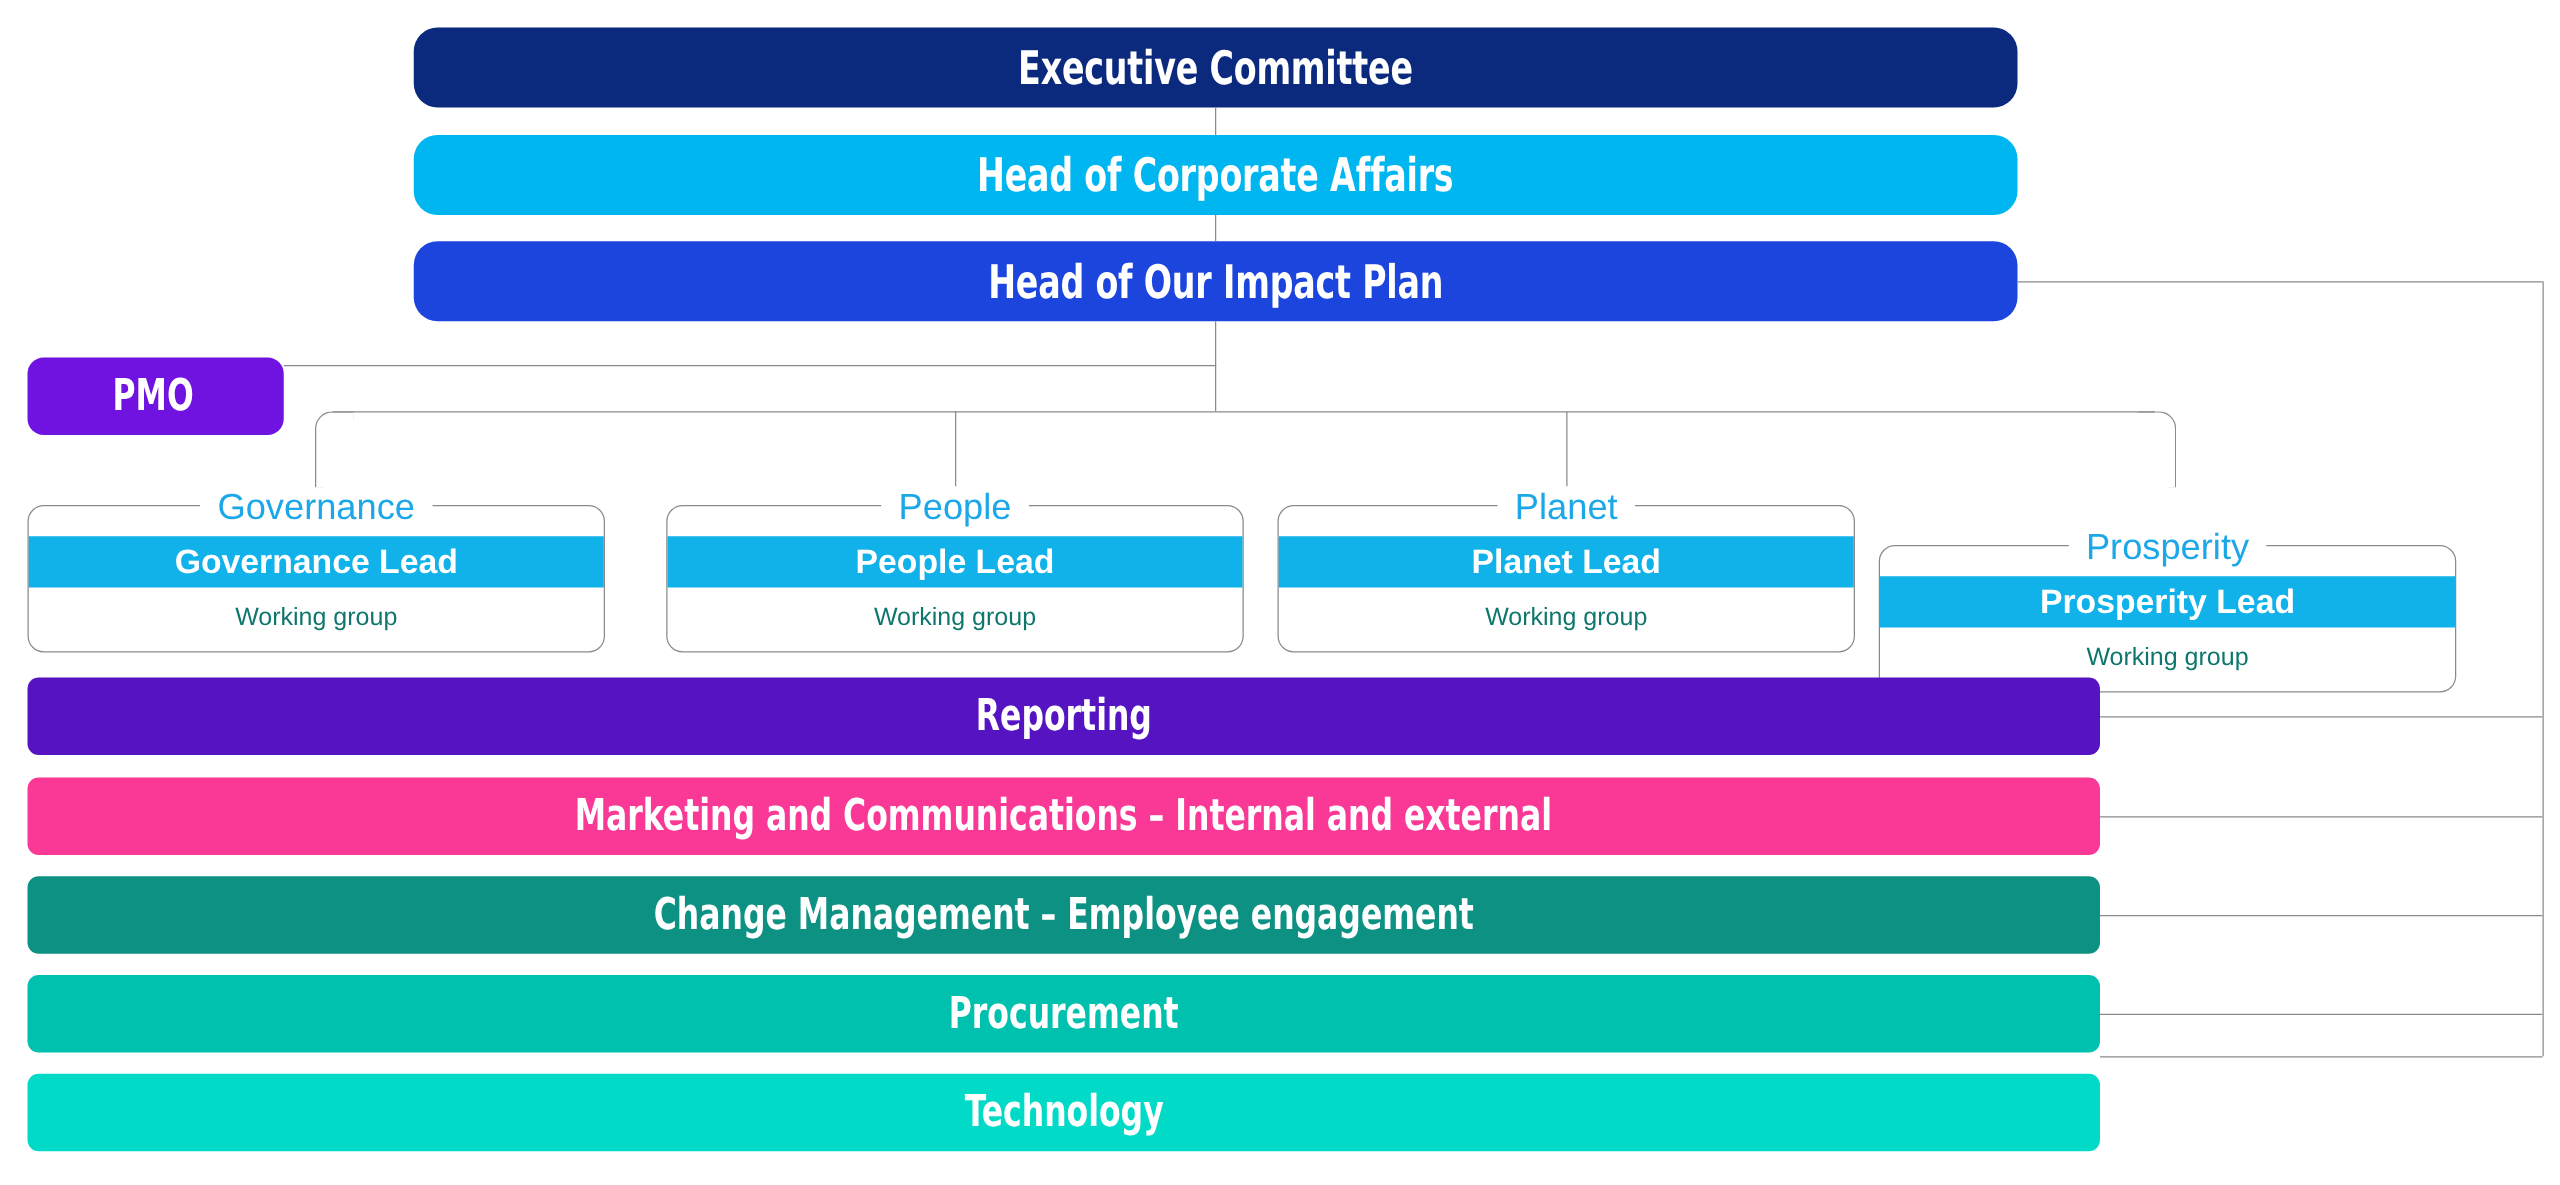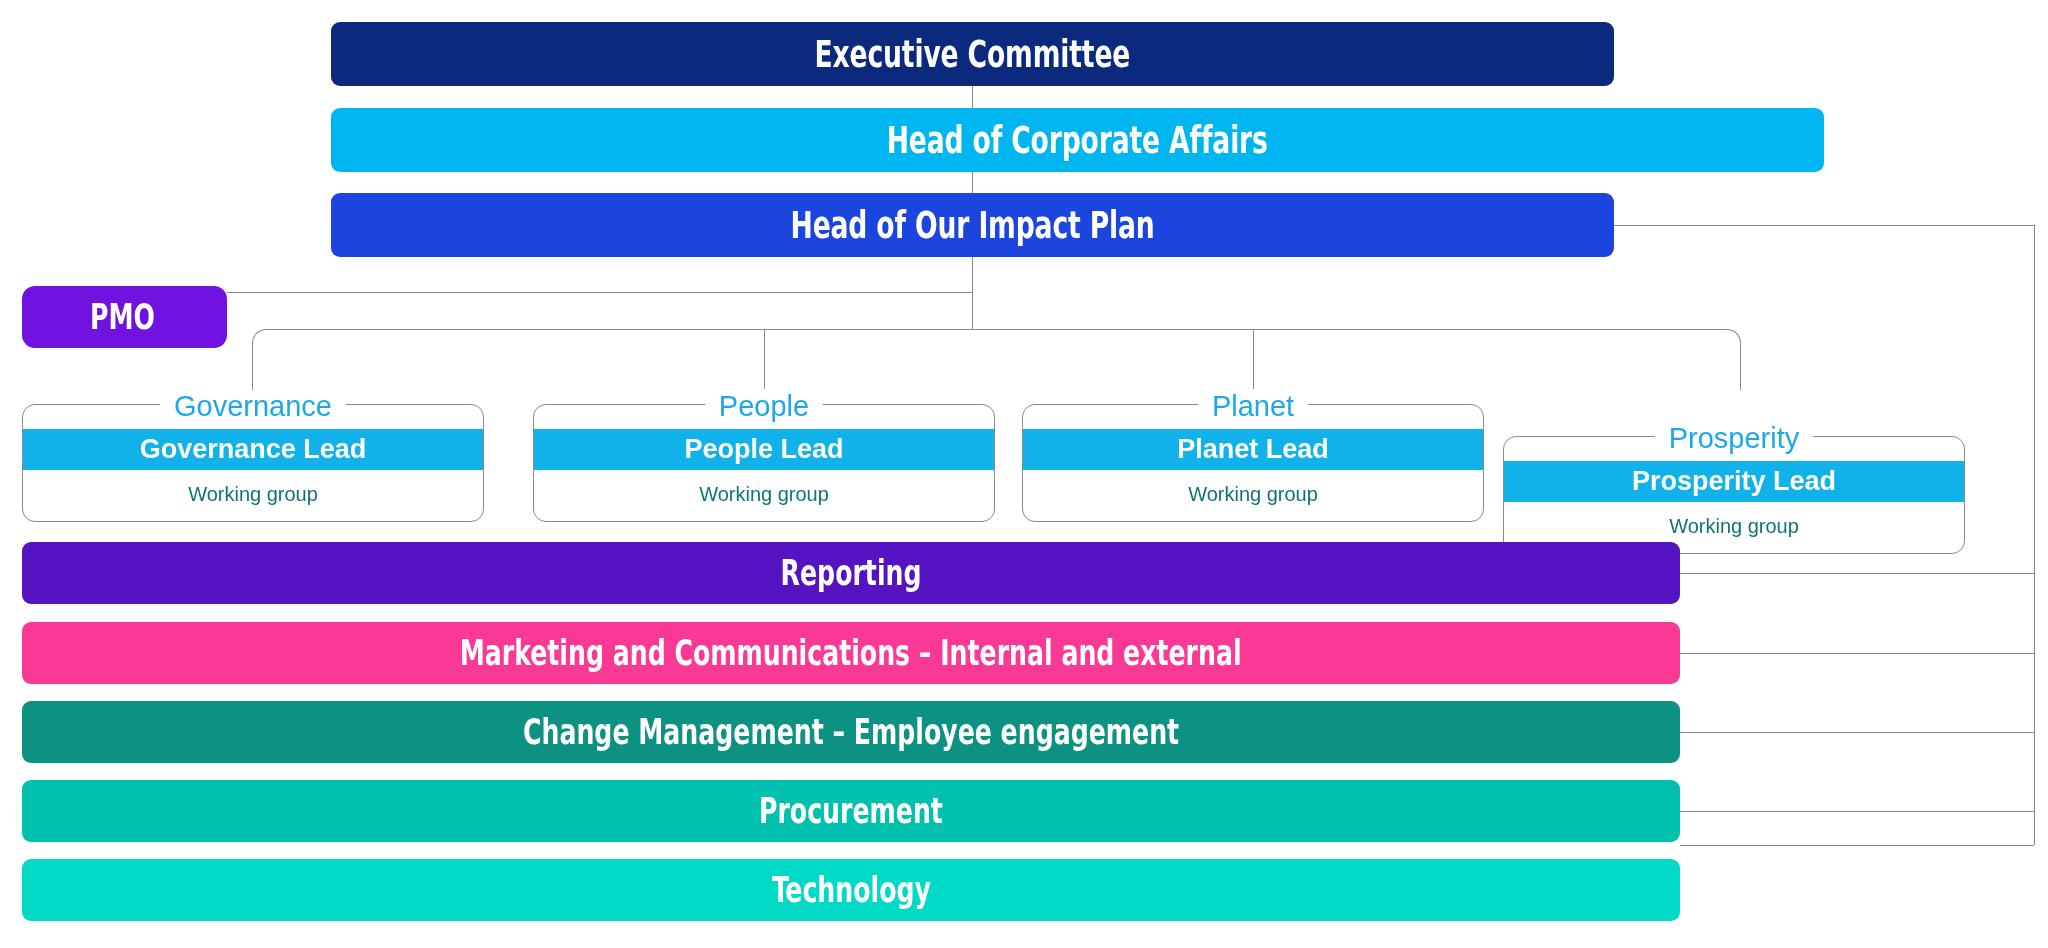--- a/index.html
+++ b/index.html
@@ -8,39 +8,39 @@
     background:#ffffff;
     font-family:"Liberation Sans", sans-serif;
     overflow:hidden;
     position:relative;
   }
   #stage{position:absolute;left:0;top:0;width:2048px;height:948px;}
 
   
   .topbar{
     position:absolute;
-    border-radius:9px;
+    border-radius:19px;
     display:flex;align-items:center;justify-content:center;
     color:#ffffff;
     font-weight:700;
     letter-spacing:-0.2px;
     white-space:nowrap;
     box-sizing:border-box;
   }
   .topbar .lbl{
     font-family:"Liberation Sans Narrow","DejaVu Sans Condensed","Liberation Sans",sans-serif;
     transform:scaleX(0.80);
     transform-origin:center center;
     display:inline-block;
     font-weight:700;
   }
 
   #bar-exec{left:331px;top:22px;width:1283px;height:64px;background:#0B2A7E;}
   #bar-exec .lbl{font-size:37px;}
-  #bar-corp{left:331px;top:108px;width:1493px;height:64px;background:#00B6F0;}
+  #bar-corp{left:331px;top:108px;width:1283px;height:64px;background:#00B6F0;}
   #bar-corp .lbl{font-size:37px;}
   #bar-impact{left:331px;top:193px;width:1283px;height:64px;background:#1B45DD;justify-content:center;}
   #bar-impact .lbl{font-size:37px;}
 
   
   #pmo{
     position:absolute;left:22px;top:262px;width:205px;height:62px;
     background:#7013E0;border-radius:13px;
     display:flex;align-items:center;
     box-sizing:border-box;padding-left:68px;

